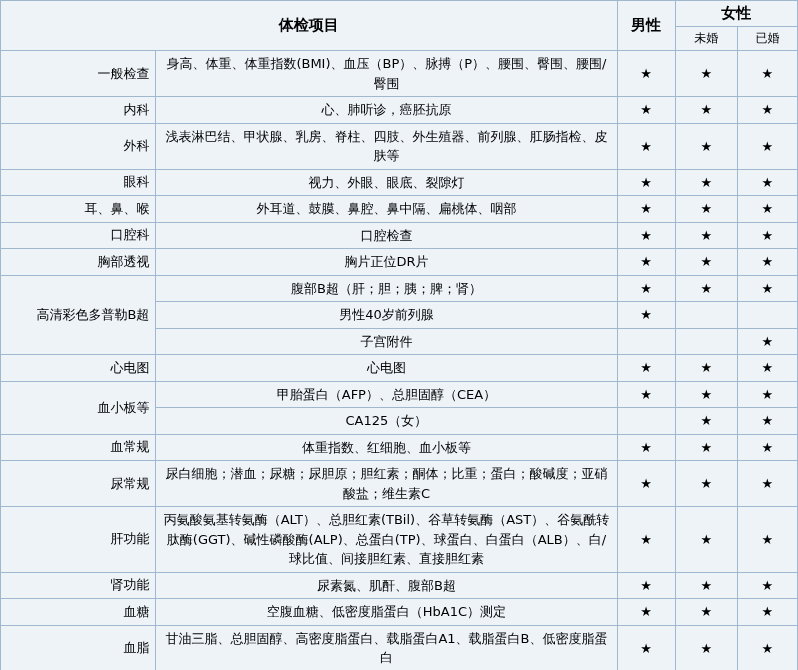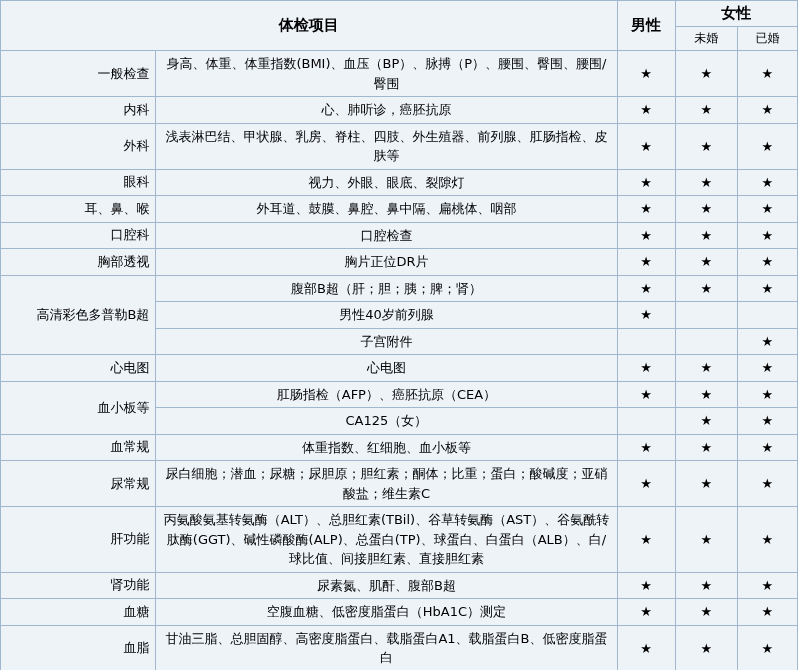--- a/index.html
+++ b/index.html
@@ -157,21 +157,21 @@
         </tr>
         <tr>
           <td class="cat">心电图</td>
           <td class="items">心电图</td>
           <td class="mark">★</td>
           <td class="mark">★</td>
           <td class="mark">★</td>
         </tr>
         <tr>
           <td class="cat" rowspan="2">血小板等</td>
-          <td class="items">肛肠指检（AFP）、癌胚抗原（CEA）</td>
+          <td class="items">甲胎蛋白（AFP）、总胆固醇（CEA）</td>
           <td class="mark">★</td>
           <td class="mark">★</td>
           <td class="mark">★</td>
         </tr>
         <tr>
           <td class="items">CA125（女）</td>
           <td class="mark"></td>
           <td class="mark">★</td>
           <td class="mark">★</td>
         </tr>

